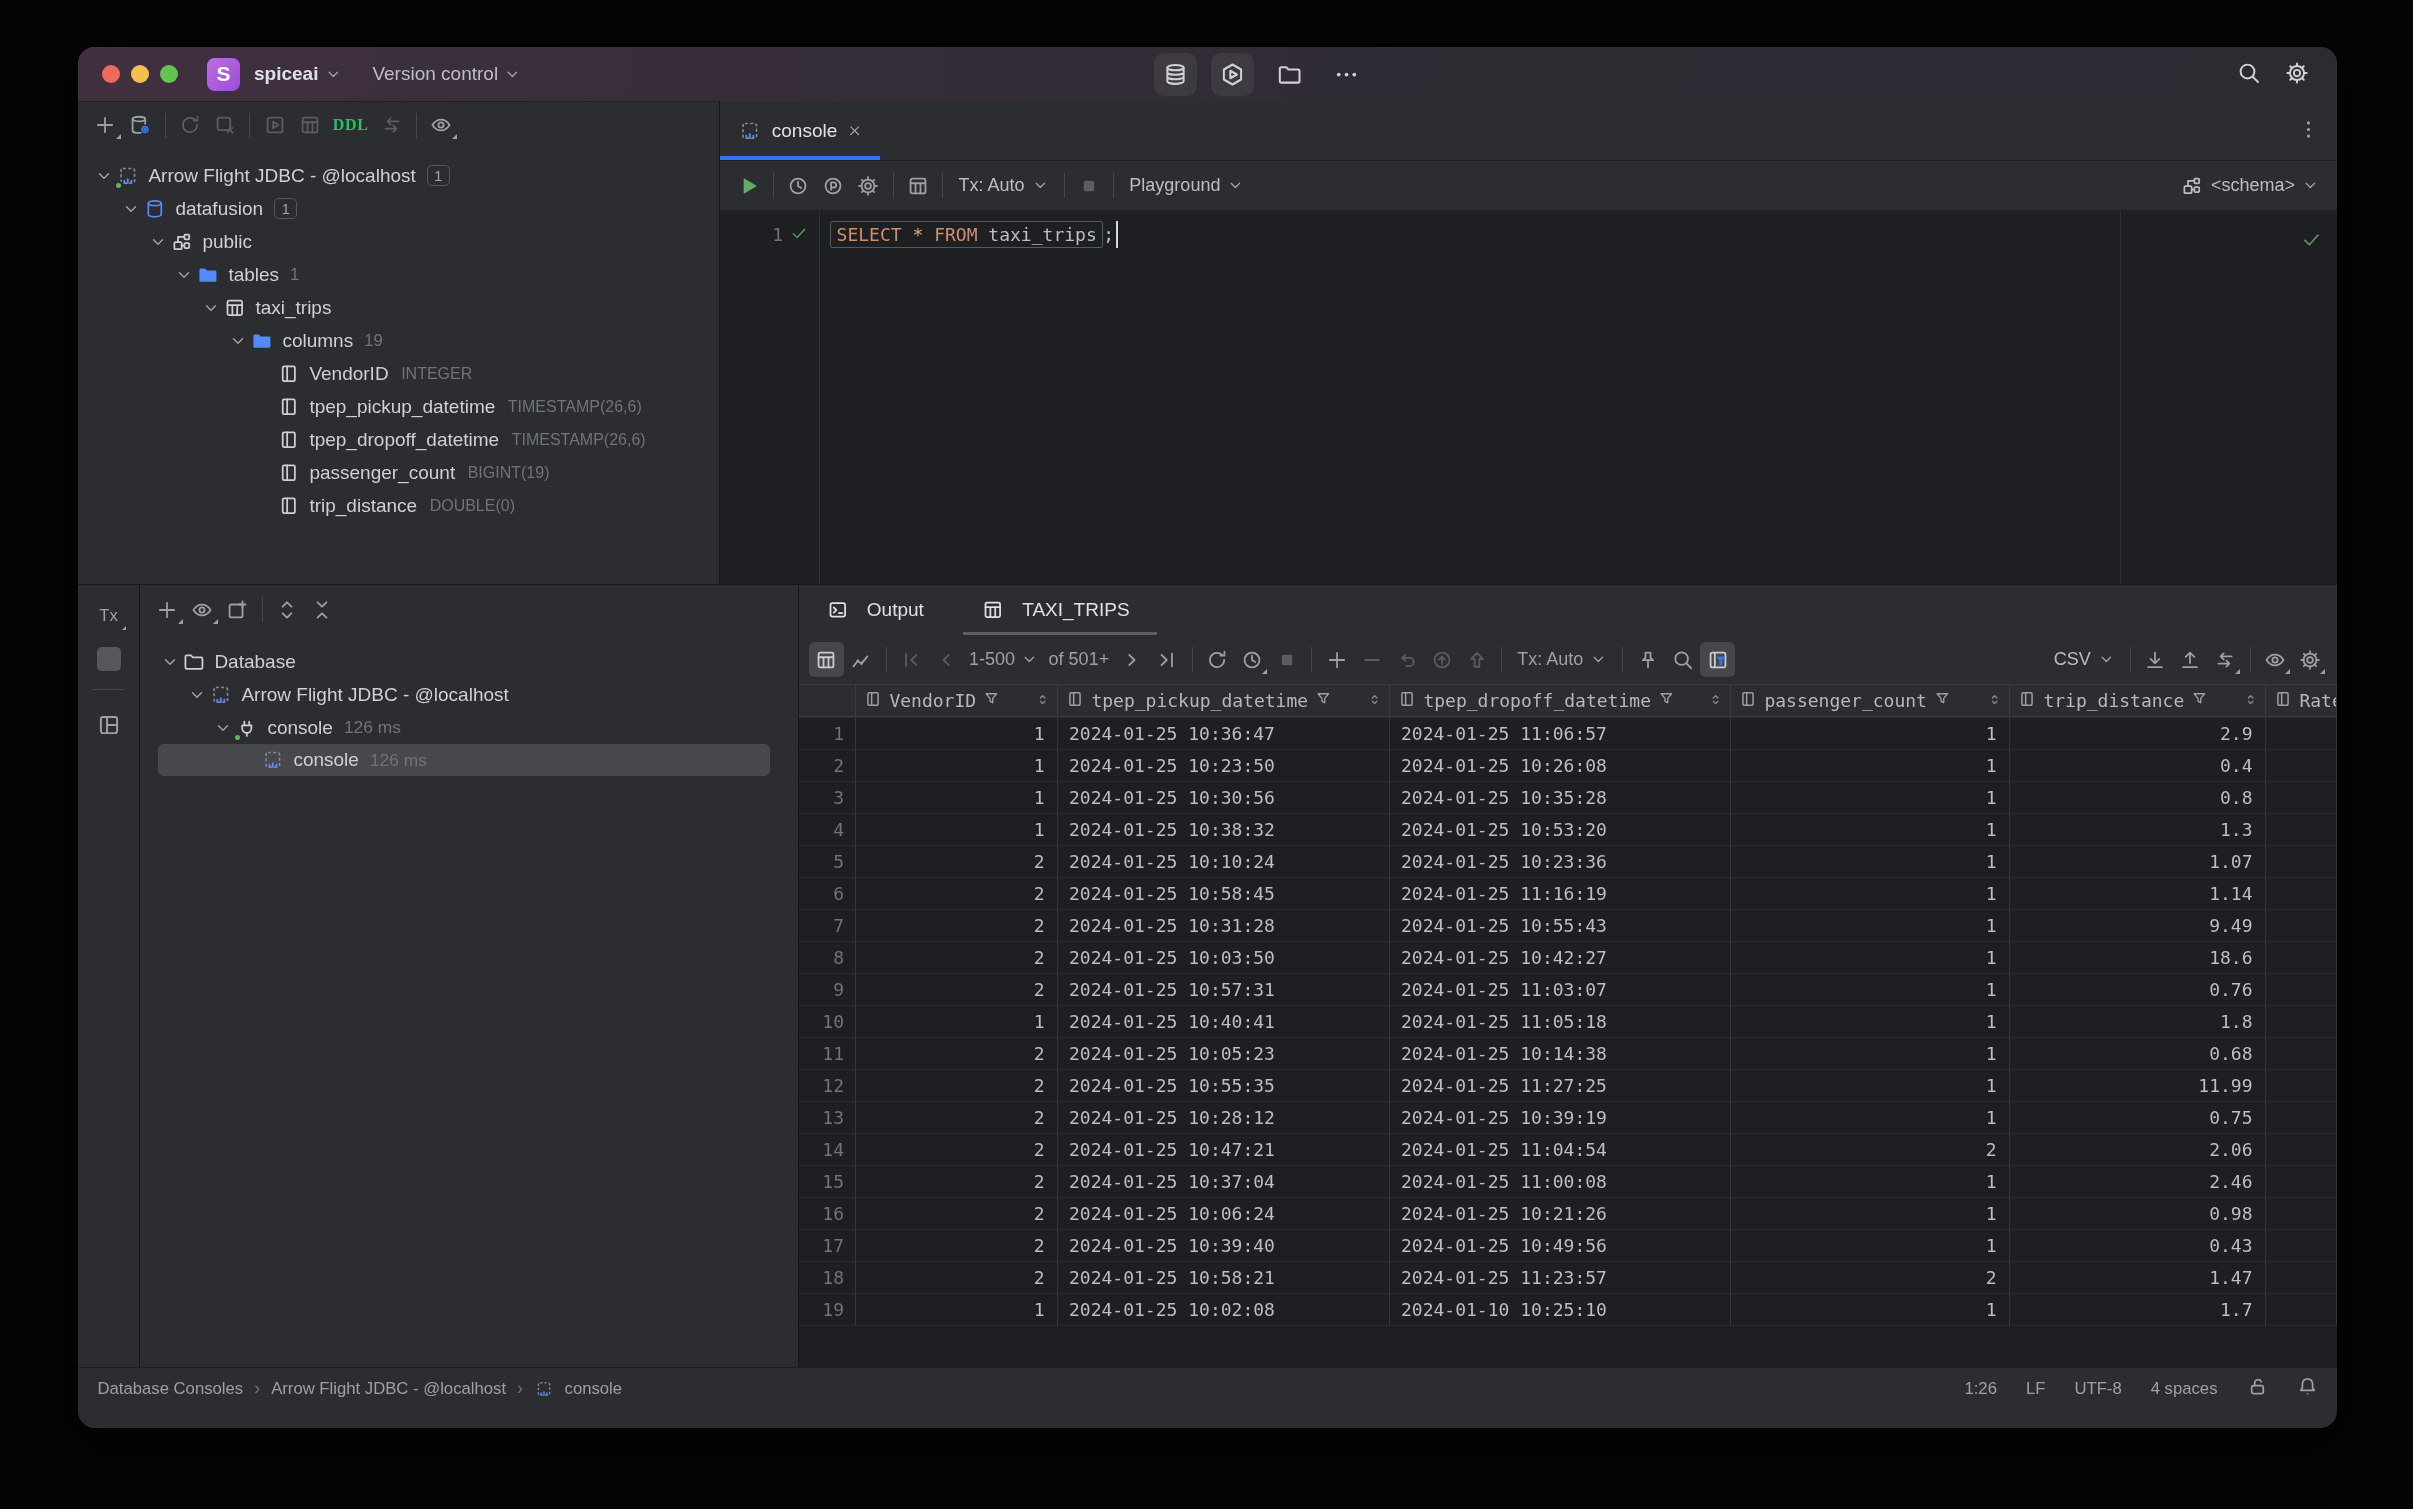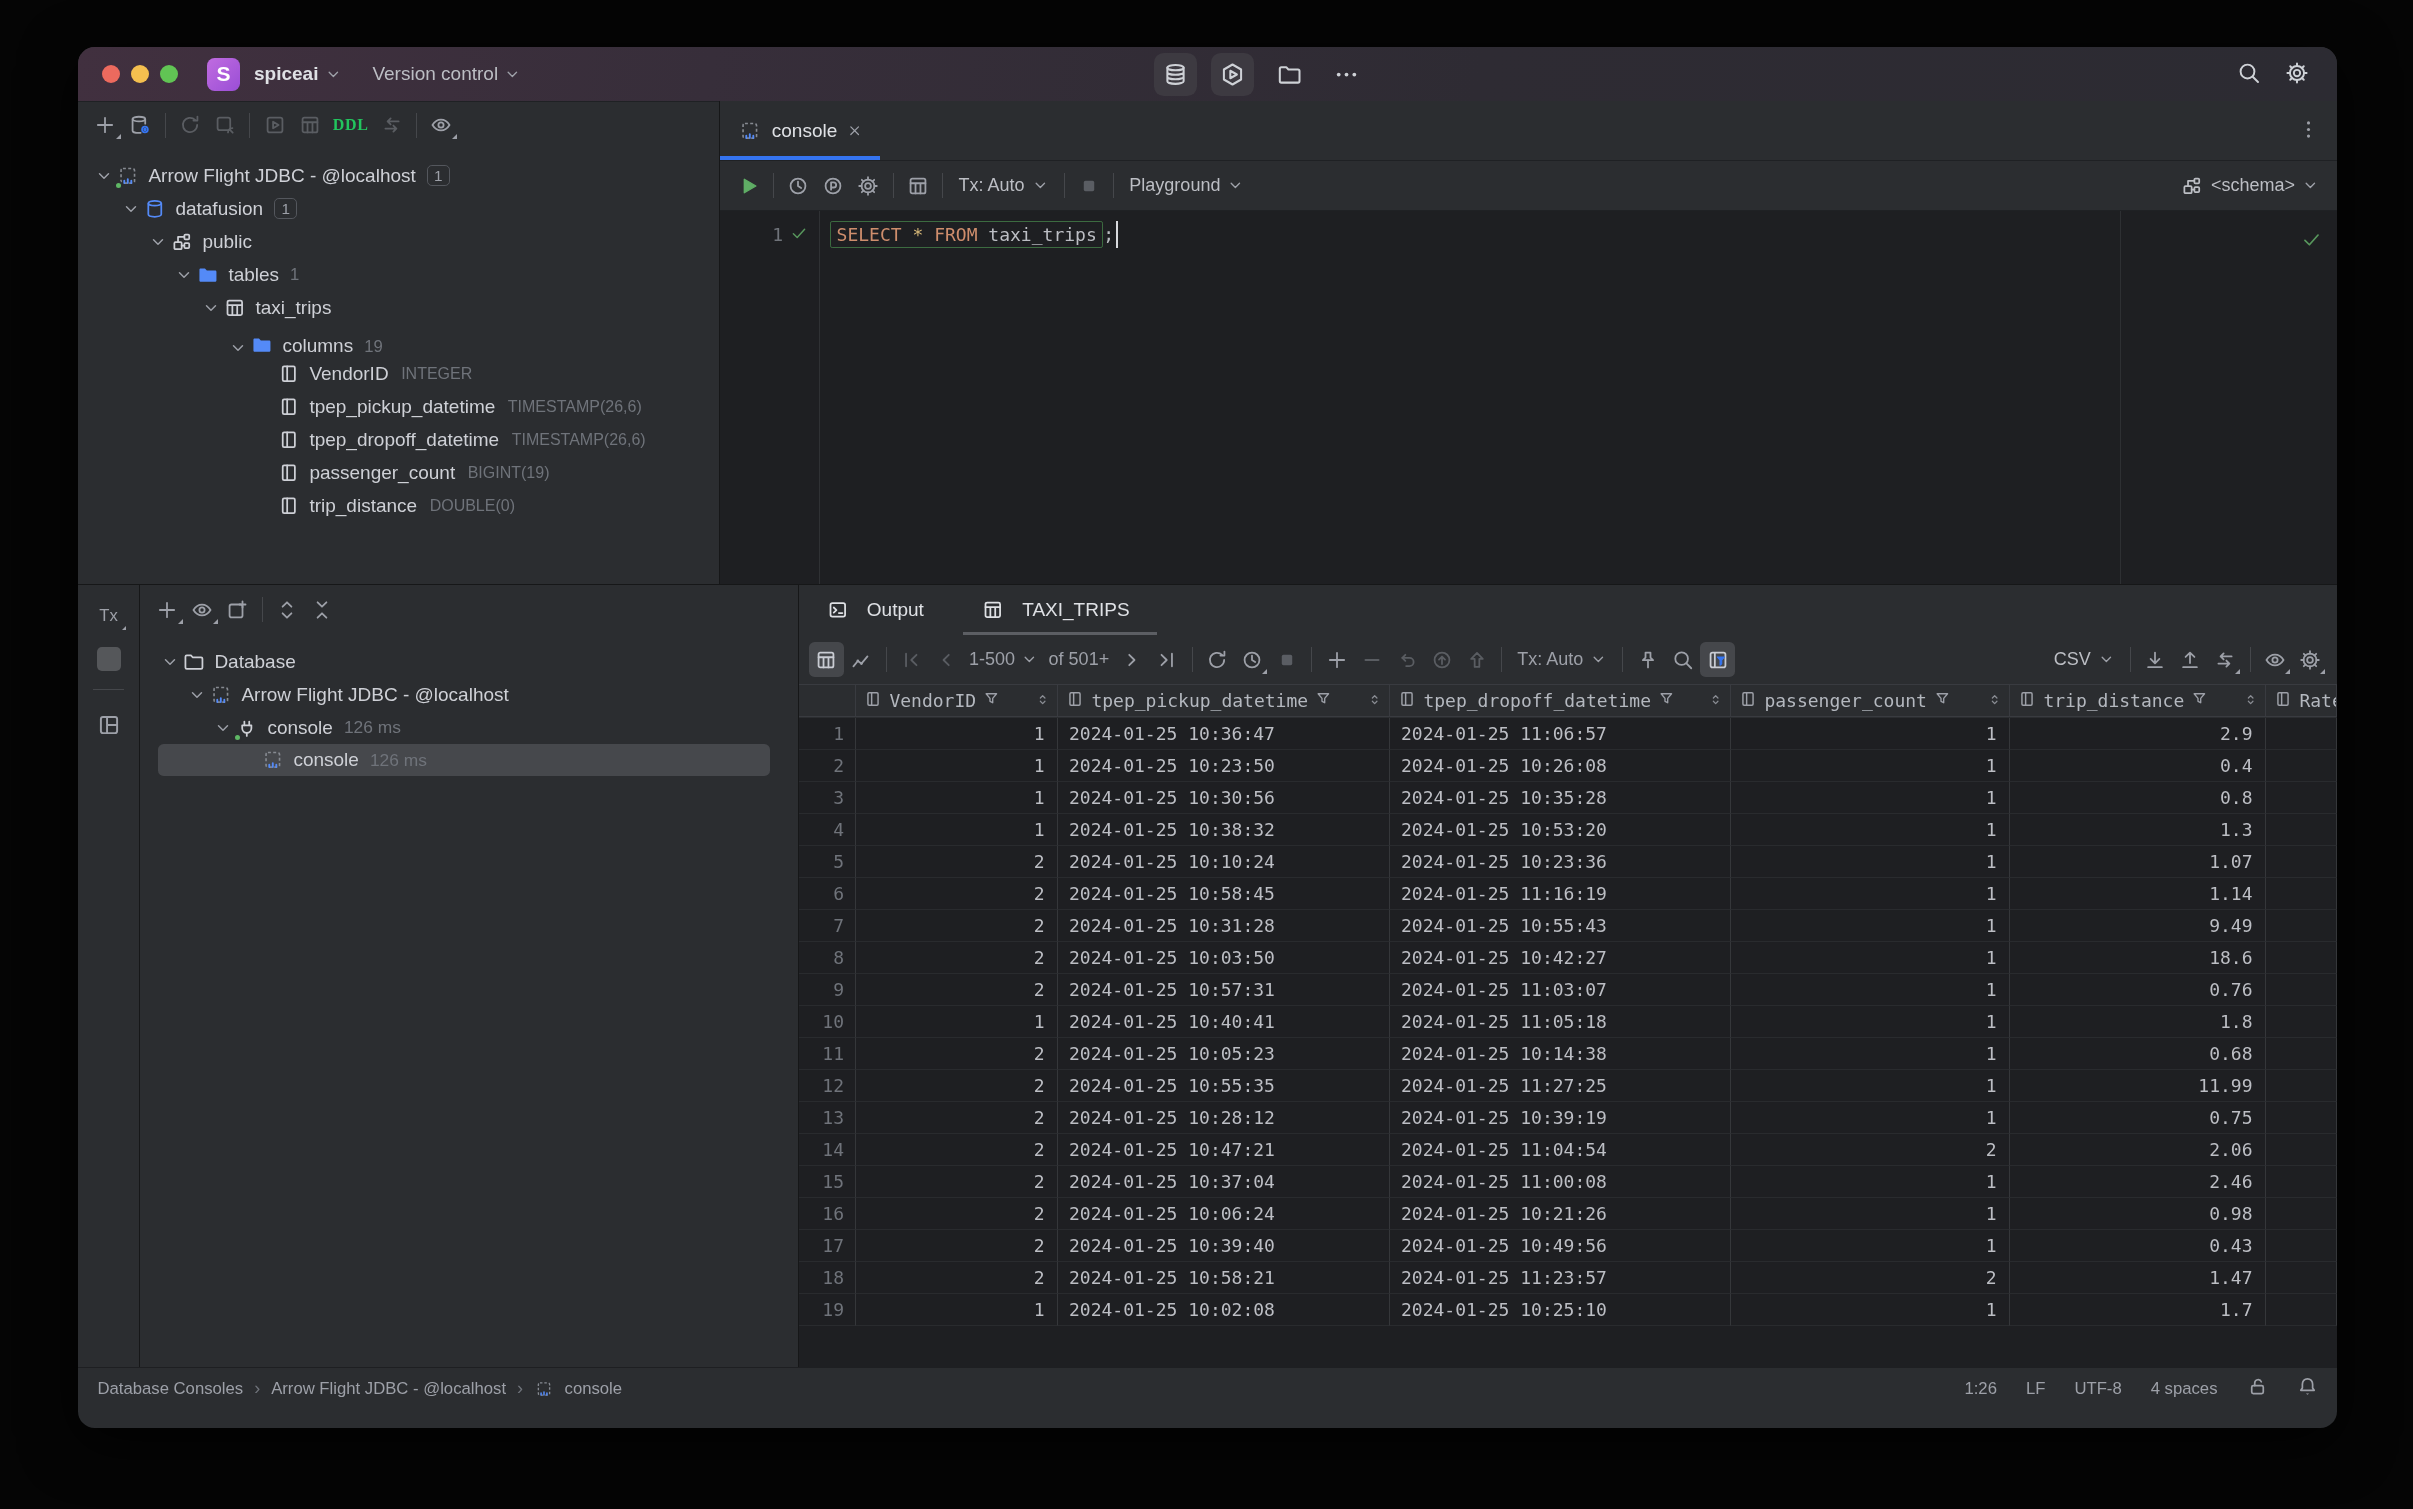--- a/index.html
+++ b/index.html
@@ -347,21 +347,21 @@
               </svg>
             </span>
             <span class="ticon">
               <svg viewBox="0 0 16 16">
                 <rect x="2.6" y="2.6" width="10.8" height="10.8" rx="1.2" stroke="currentColor" fill="none" stroke-width="1.3" stroke-linecap="round" stroke-linejoin="round"></rect>
                 <path d="M2.6 6h10.8M6.2 6v7.4M9.8 6v7.4" stroke="currentColor" fill="none" stroke-width="1.3" stroke-linecap="round" stroke-linejoin="round"></path>
               </svg>
             </span>
             <span>taxi_trips</span>
           </div>
-          <div class="tree-row" style="padding-left: 148px; align-items: flex-end;">
+          <div class="tree-row" style="padding-left: 148px;">
             <span class="tw">
               <svg viewBox="0 0 16 16">
                 <path d="M4 6l4 4 4-4" stroke="currentColor" fill="none" stroke-width="1.3" stroke-linecap="round" stroke-linejoin="round"></path>
               </svg>
             </span>
             <span class="ticon">
               <svg viewBox="0 0 16 16">
                 <path d="M1.8 4.3c0-.6.4-1 1-1h3.1l1.4 1.5h6.1c.5 0 1 .4 1 1v6.4c0 .6-.5 1-1 1H2.8c-.6 0-1-.4-1-1z" fill="#548af7" stroke="none"></path>
               </svg>
             </span>
@@ -1078,21 +1078,21 @@
                 <div class="gc txt">2024-01-25 10:58:21</div>
                 <div class="gc txt">2024-01-25 11:23:57</div>
                 <div class="gc num">2</div>
                 <div class="gc num">1.47</div>
                 <div class="gc txt"></div>
               </div>
               <div class="grow">
                 <div class="gc rown">19</div>
                 <div class="gc num">1</div>
                 <div class="gc txt">2024-01-25 10:02:08</div>
-                <div class="gc txt">2024-01-25 10:25:10</div>
+                <div class="gc txt">2024-01-10 10:25:10</div>
                 <div class="gc num">1</div>
                 <div class="gc num">1.7</div>
                 <div class="gc txt"></div>
               </div>
             </div>
           </div>
       </div>
     </div>
   </div>
 

